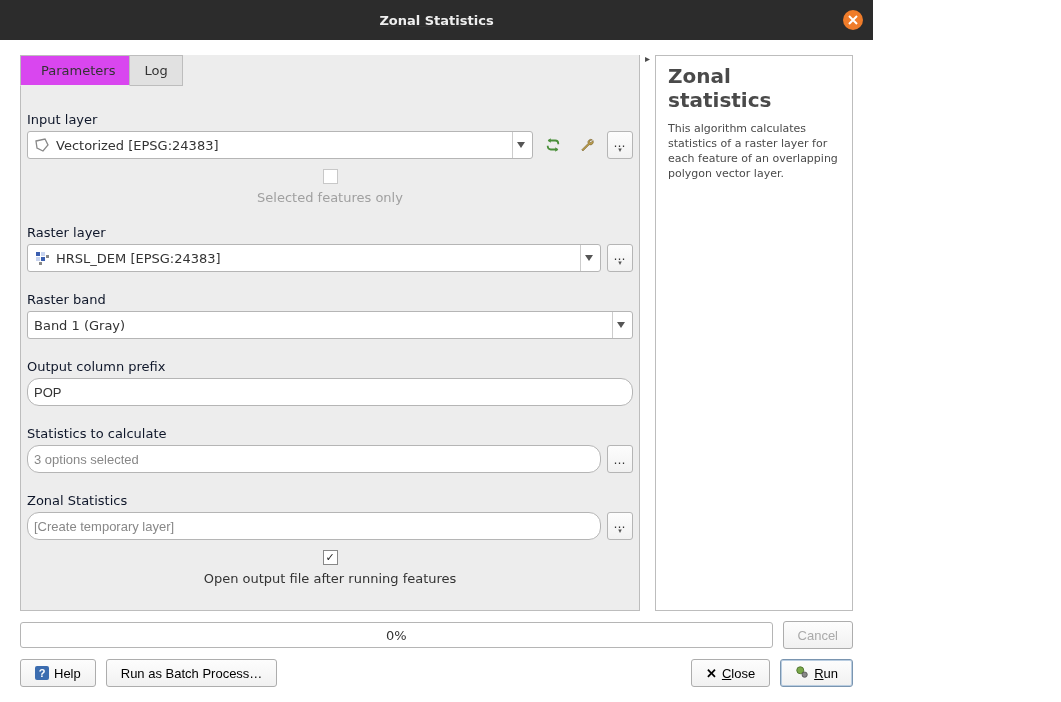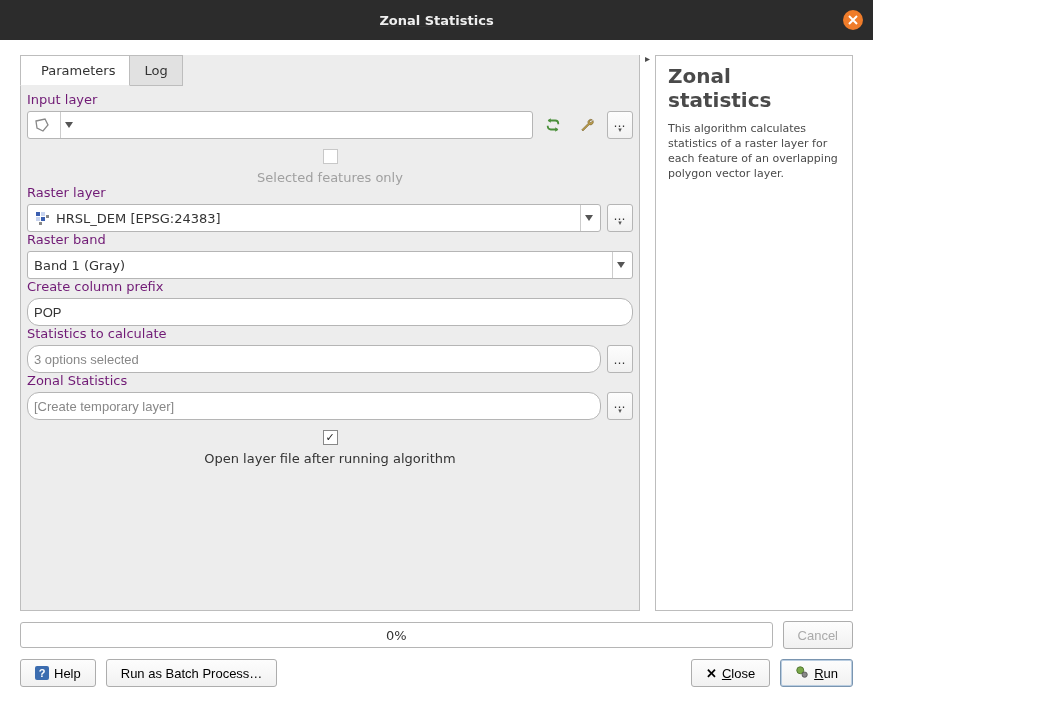--- a/index.html
+++ b/index.html
@@ -7,24 +7,24 @@
   .window { width: 873px; height: 702px; background: #fff; position: relative; text-decoration: underline; }
   .titlebar { height: 40px; background: #2c2c2c; color: #eee; display: flex; align-items: center; justify-content: center; position: relative; font-weight: bold; font-size: 13px; }
   .close-btn { position: absolute; right: 10px; top: 10px; width: 20px; height: 20px; border-radius: 50%; background: #ef7c2a; display: flex; align-items: center; justify-content: center; cursor: pointer; }
   .close-btn svg { width: 10px; height: 10px; }
   .body { position: absolute; top: 40px; left: 0; right: 0; bottom: 0; padding: 15px 20px; display: flex; flex-direction: column; }
   .columns { display: flex; flex: 1; gap: 15px; min-height: 0; margin-bottom: 10px; position: relative; }
   .collapse-handle { position: absolute; left: 625px; top: -2px; width: 10px; height: 10px; color: #4a4a4a; font-size: 10px; }
   .left-panel { width: 620px; border: 1px solid #bdbdbd; background: #ededed; display: flex; flex-direction: column; }
   .tabs { display: flex; background: #ededed; padding: 0; margin-top: -1px; margin-left: -1px; }
   .tab { padding: 7px 14px; border: 1px solid #bdbdbd; background: #e1e1e1; cursor: pointer; font-size: 13px; position: relative; top: 0; }
-  .tab.active { background: #ffffff; border-bottom: 1px solid #ededed; z-index: 2; padding-left: 20px; }
+  .tab.active { background: #d946ef; border-bottom: 1px solid #ededed; z-index: 2; padding-left: 20px; }
   .tab + .tab { margin-left: -1px; }
   .params-body { padding: 6px 6px; flex: 1; overflow: auto; }
-  .field-label { font-size: 13px; color: #701a75; margin-top: 0; margin-bottom: 4px; }
+  .field-label { font-size: 13px; color: #0f172a; margin-top: 20px; margin-bottom: 4px; }
   .field-label.disabled { color: #a0a0a0; }
   .row { display: flex; align-items: center; gap: 6px; }
   .combo { flex: 1; display: flex; align-items: center; height: 28px; background: #fff; border: 1px solid #b5b5b5; border-radius: 3px; padding: 0 4px 0 6px; cursor: pointer; position: relative; }
   .combo .combo-text { flex: 1; font-size: 13px; white-space: nowrap; overflow: hidden; text-overflow: ellipsis; }
   .combo .layer-icon { width: 16px; height: 16px; margin-right: 6px; display: inline-flex; align-items: center; justify-content: center; }
   .dropdown-arrow { width: 16px; height: 26px; display: flex; align-items: center; justify-content: center; border-left: 1px solid #ccc; margin-left: 4px; }
   .dropdown-arrow svg { width: 8px; height: 6px; }
   .icon-btn { width: 28px; height: 28px; background: #fcfcfc; border: 1px solid #b5b5b5; border-radius: 3px; display: flex; align-items: center; justify-content: center; cursor: pointer; }
   .icon-btn.flat { background: transparent; border: none; }
   .icon-btn svg { width: 18px; height: 18px; }
@@ -79,20 +79,21 @@
         <div class="params-body">
 
           <div class="field-label">Input layer</div>
           <div class="row">
             <div class="combo">
               <span class="layer-icon">
                 <svg viewBox="0 0 16 16">
                     <path d="M2 4 L11 2 L14 8 L9 14 L3 11 Z" fill="none" stroke="#888" stroke-width="1.3"></path>
                   </svg>
               </span>
+              <span class="combo-text">Vectorized [EPSG:24383]</span>
               <span class="dropdown-arrow">
                   <svg viewBox="0 0 8 6">
                     <path d="M0 0 L8 0 L4 6 Z" fill="#555"></path>
                   </svg>
                 </span>
             </div>
             <div class="icon-btn flat">
               <svg viewBox="0 0 24 24">
                 <path d="M6 6 h9 a4 4 0 0 1 4 4 v1" fill="none" stroke="#4a8f3a" stroke-width="2.4"></path>
                 <path d="M9 3 L5 6 L9 9 Z" fill="#4a8f3a"></path>
@@ -147,21 +148,21 @@
             <div class="combo">
               <span class="combo-text">Band 1 (Gray)</span>
               <span class="dropdown-arrow">
                   <svg viewBox="0 0 8 6">
                     <path d="M0 0 L8 0 L4 6 Z" fill="#555"></path>
                   </svg>
                 </span>
             </div>
           </div>
 
-          <div class="field-label">Create column prefix</div>
+          <div class="field-label">Output column prefix</div>
           <div class="row">
             <input class="text-input" value="POP" style="">
           </div>
 
           <div class="field-label">Statistics to calculate</div>
           <div class="row">
             <input class="text-input readonly" readonly="" style="color: rgb(136, 136, 136);" value="3 options selected">
             <div class="dots-btn" style="flex-direction:row">
               <span class="dots">…</span>
             </div>
@@ -171,21 +172,21 @@
           <div class="row">
             <input class="text-input" placeholder="[Create temporary layer]" style="">
             <div class="dots-btn">
               <span class="dots">…</span>
               <span class="tri">▾</span>
             </div>
           </div>
 
           <div class="checkbox-row">
             <div class="checkbox">✓</div>
-            <span>Open layer file after running algorithm</span>
+            <span>Open output file after running features</span>
           </div>
 
         </div>
       </div>
 
       <div class="right-panel">
         <h2>Zonal statistics</h2>
         <p>This algorithm calculates statistics of a raster layer for each feature of an overlapping polygon vector layer.</p>
       </div>
     </div>

